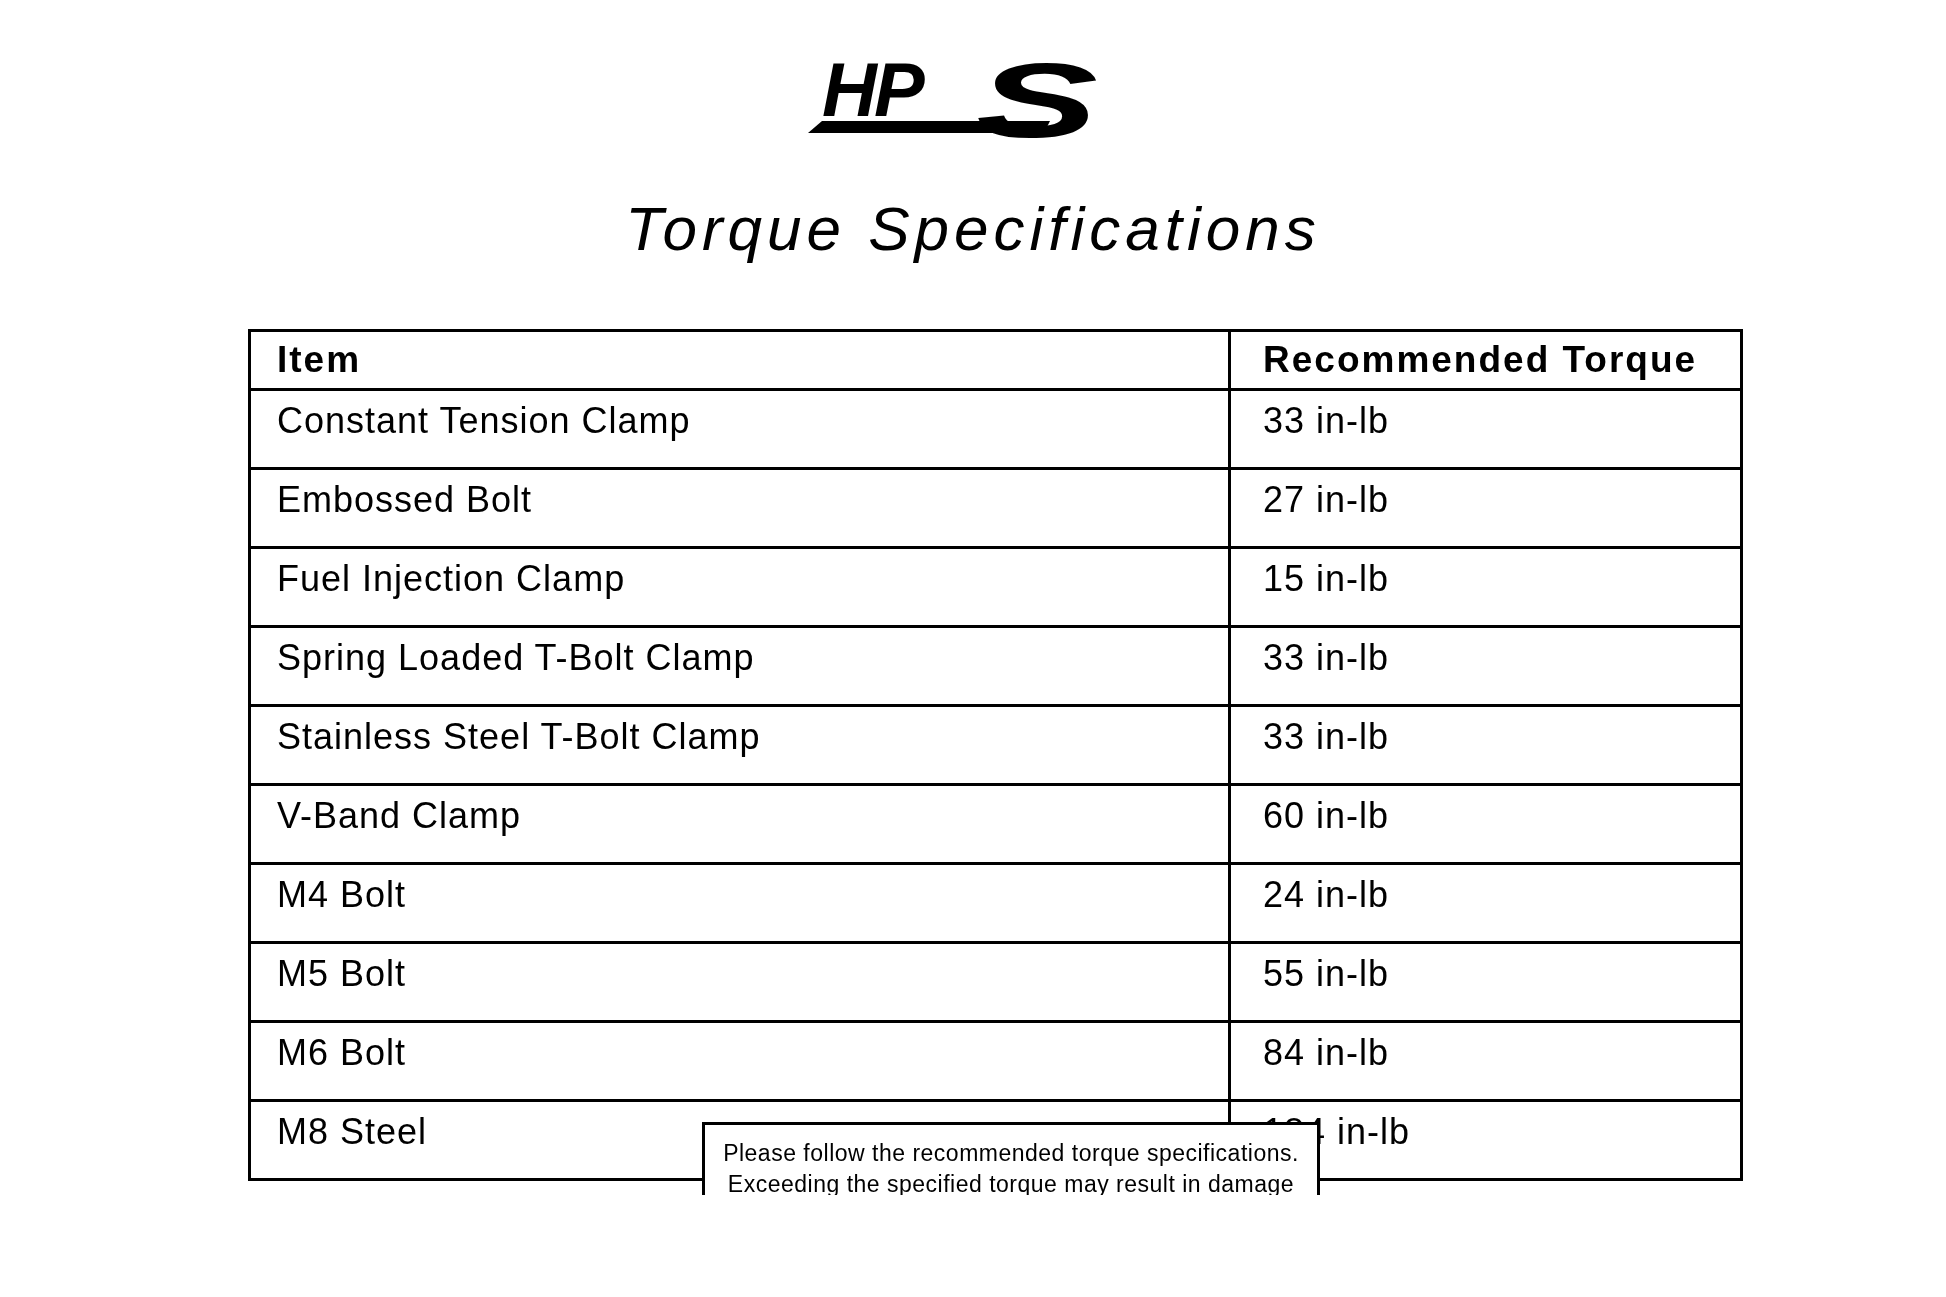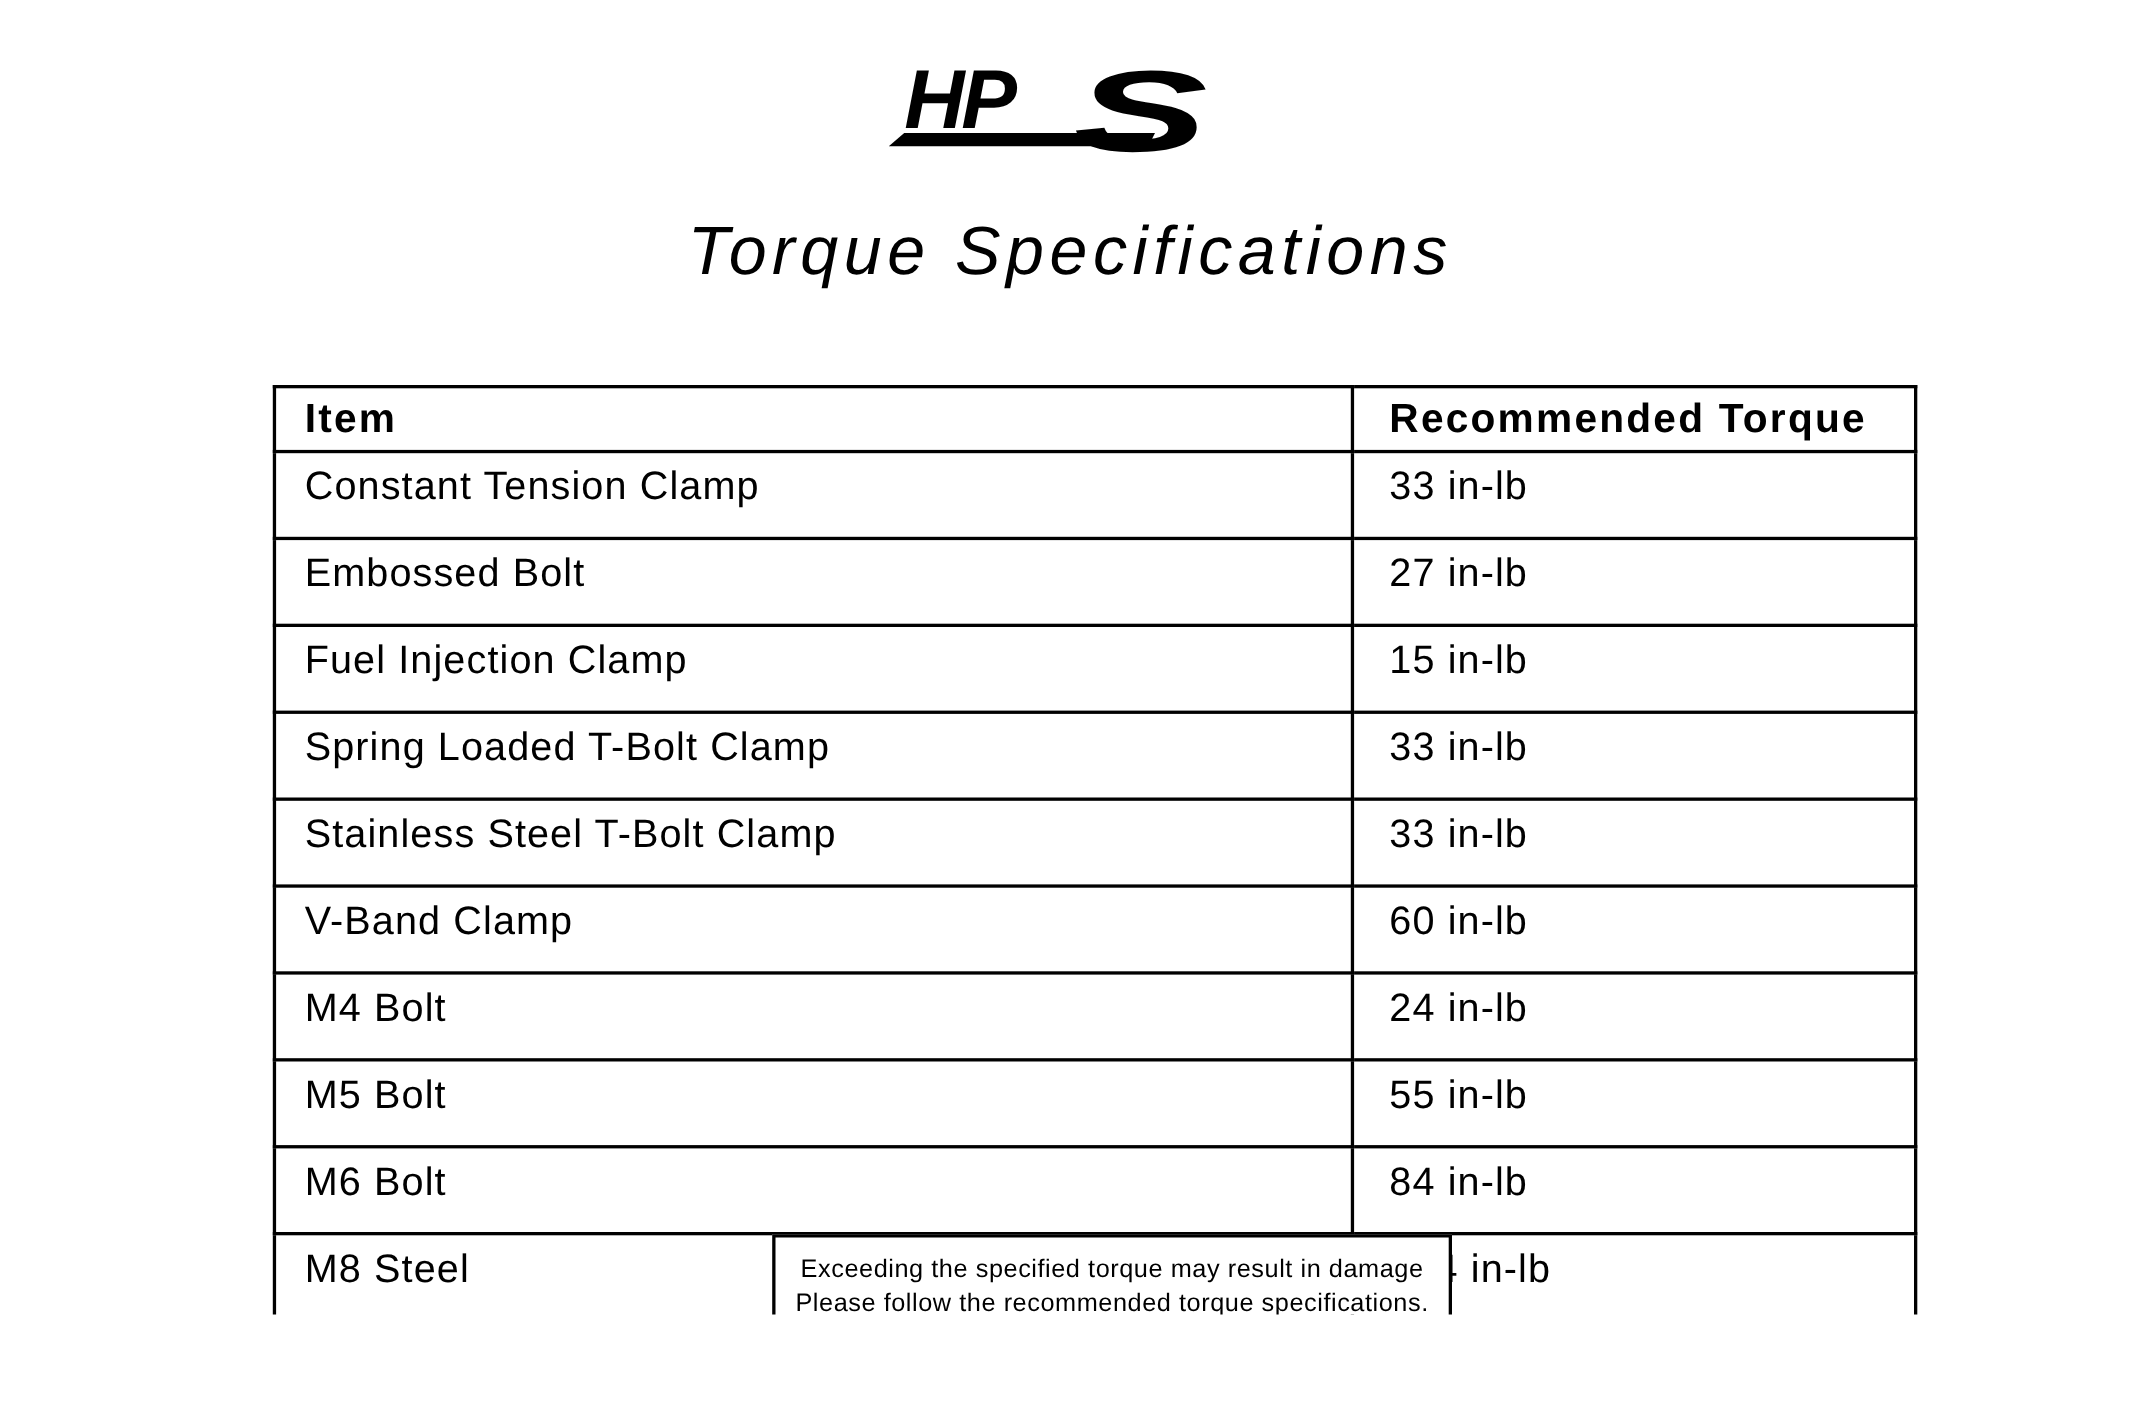--- a/index.html
+++ b/index.html
@@ -48,21 +48,21 @@
     font-size: 62px;
     font-weight: 400;
     letter-spacing: 5px;
     line-height: 74px;
     font-style: italic;
   }
 
   
   .spec-table {
     position: absolute;
-    top: 350px;
+    top: 329px;
     left: 248px;
     width: 1492px;
     border-collapse: collapse;
     table-layout: fixed;
   }
   .spec-table col.item-col   { width: 980px; }
   .spec-table col.torque-col { width: 512px; }
   .spec-table th, .spec-table td {
     border: 3px solid #000000;
     vertical-align: middle;
@@ -176,18 +176,18 @@
       </tr>
       <tr>
         <td class="item-cell">M8 Steel</td>
         <td class="torque-cell">184 in-lb</td>
       </tr>
     </tbody>
   </table>
 
   <div class="note-wrap">
     <div class="note-box">
+      <div class="note-line">Please follow the recommended torque specifications.</div>
       <div class="note-line">Exceeding the specified torque may result in damage</div>
-      <div class="note-line">Please follow the recommended torque specifications.</div>
     </div>
   </div>
 
 </div>
 
 </body></html>

